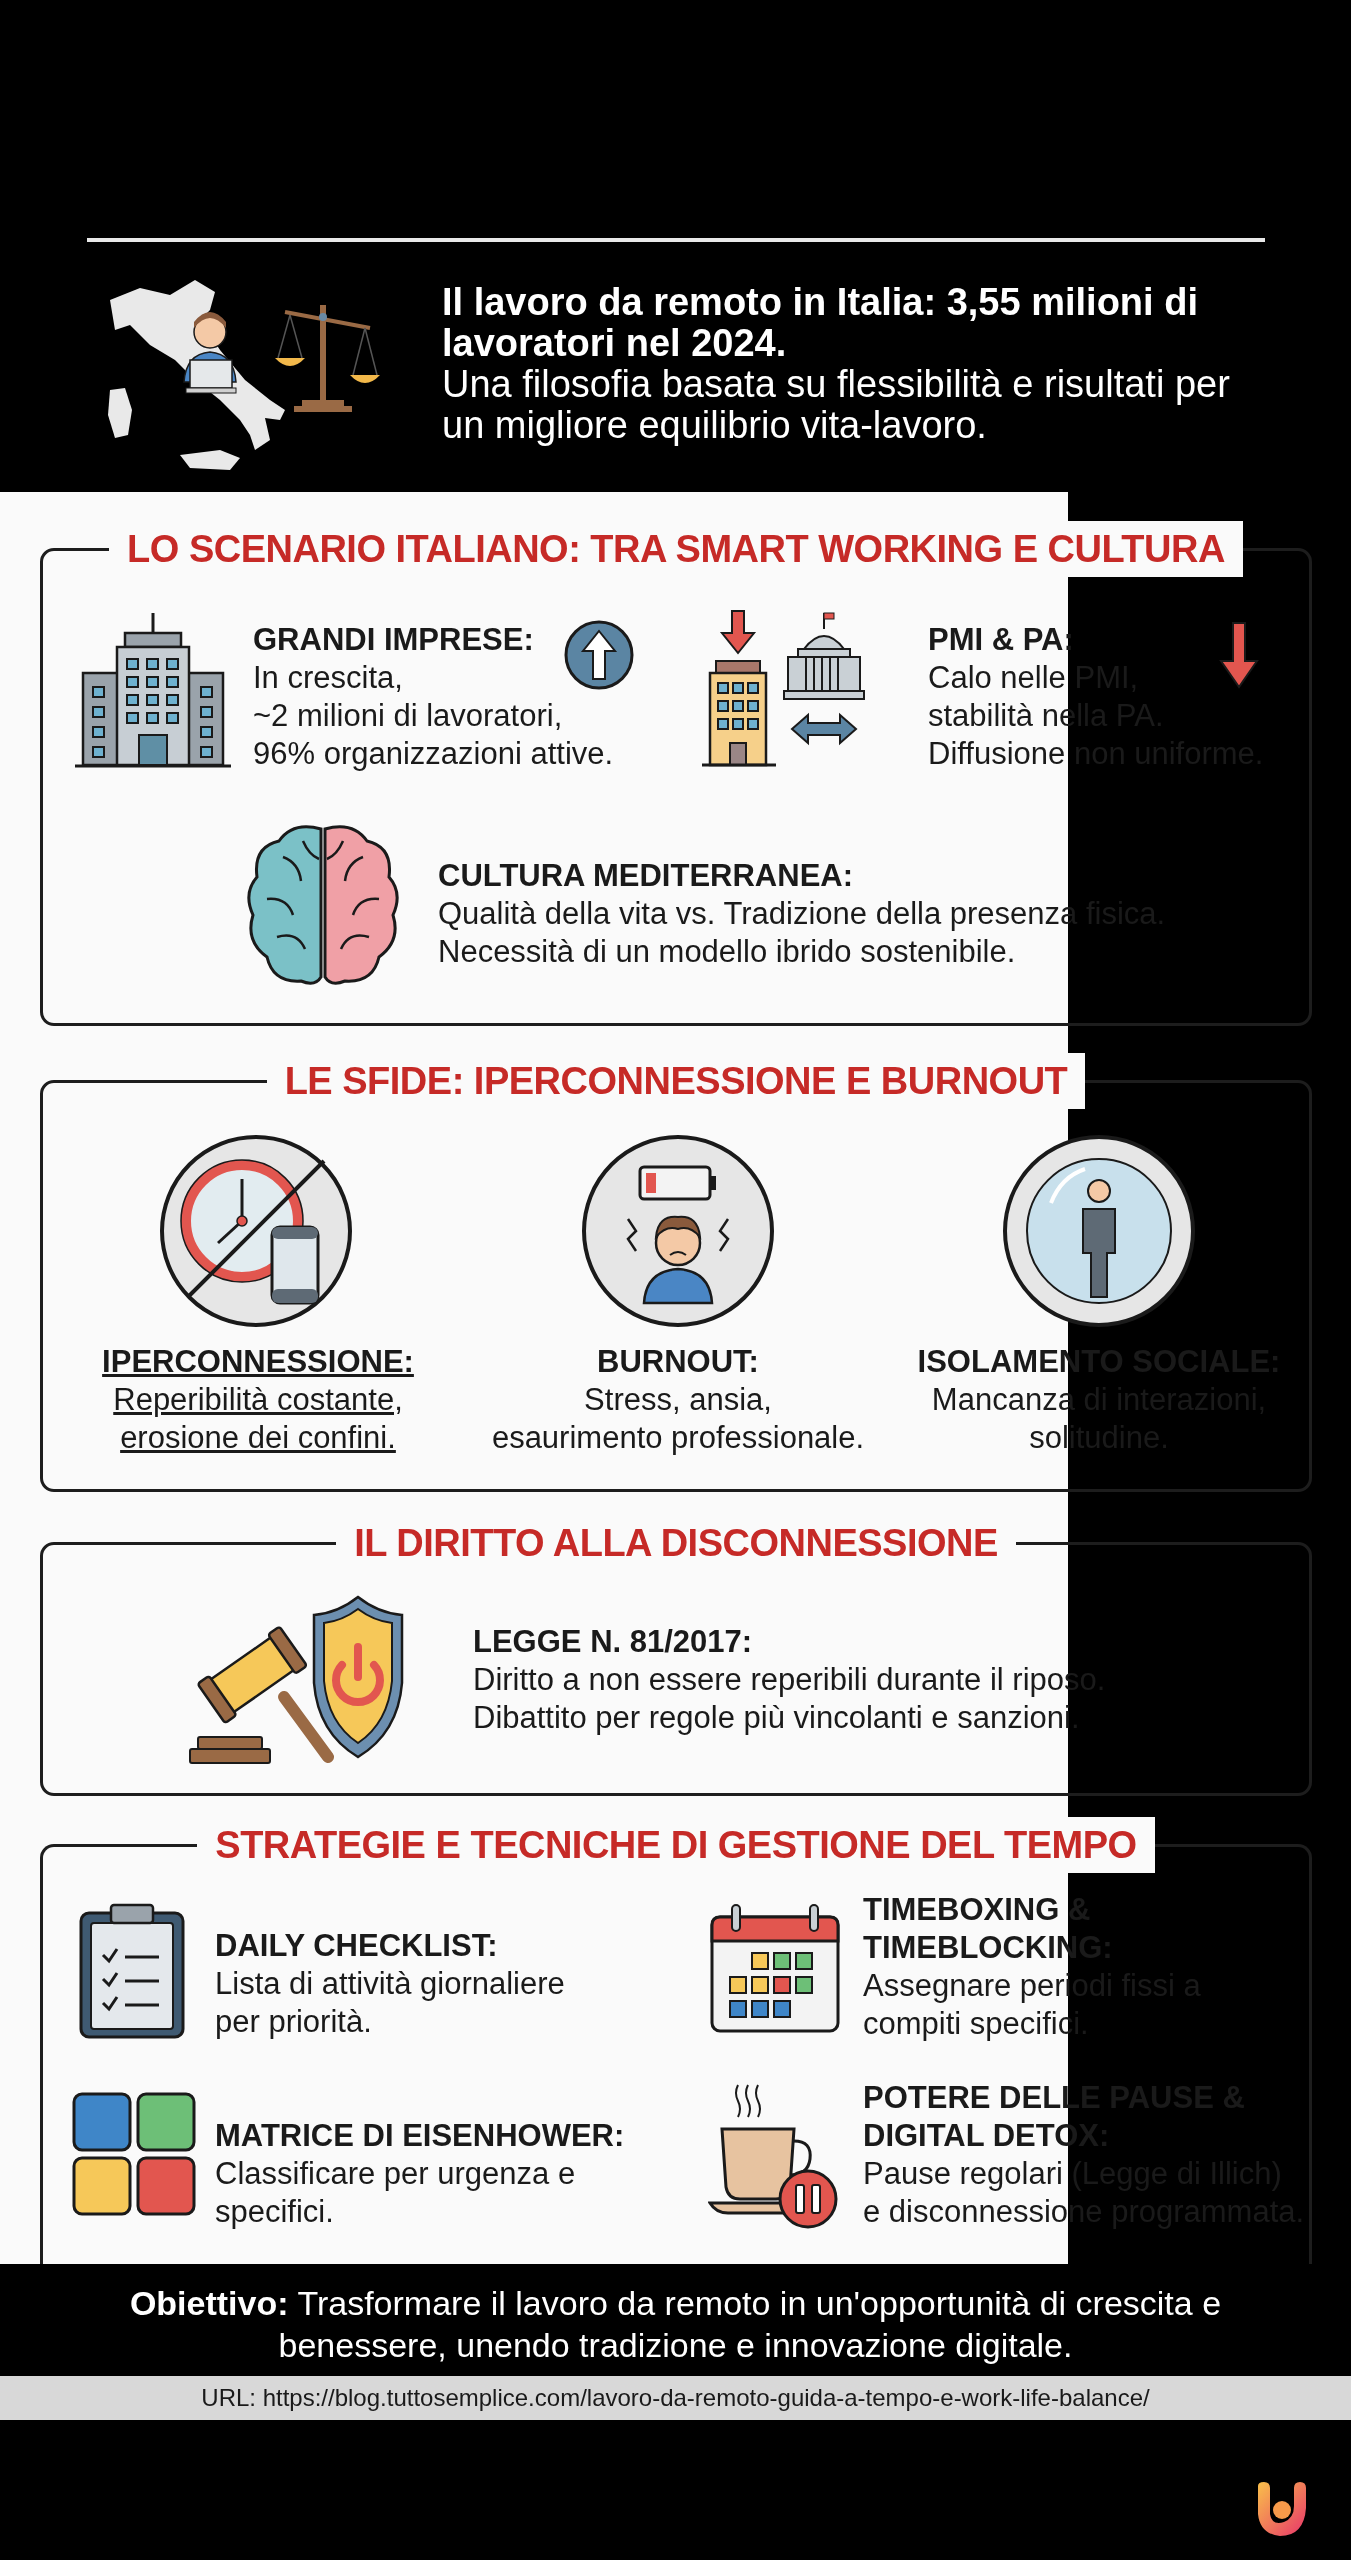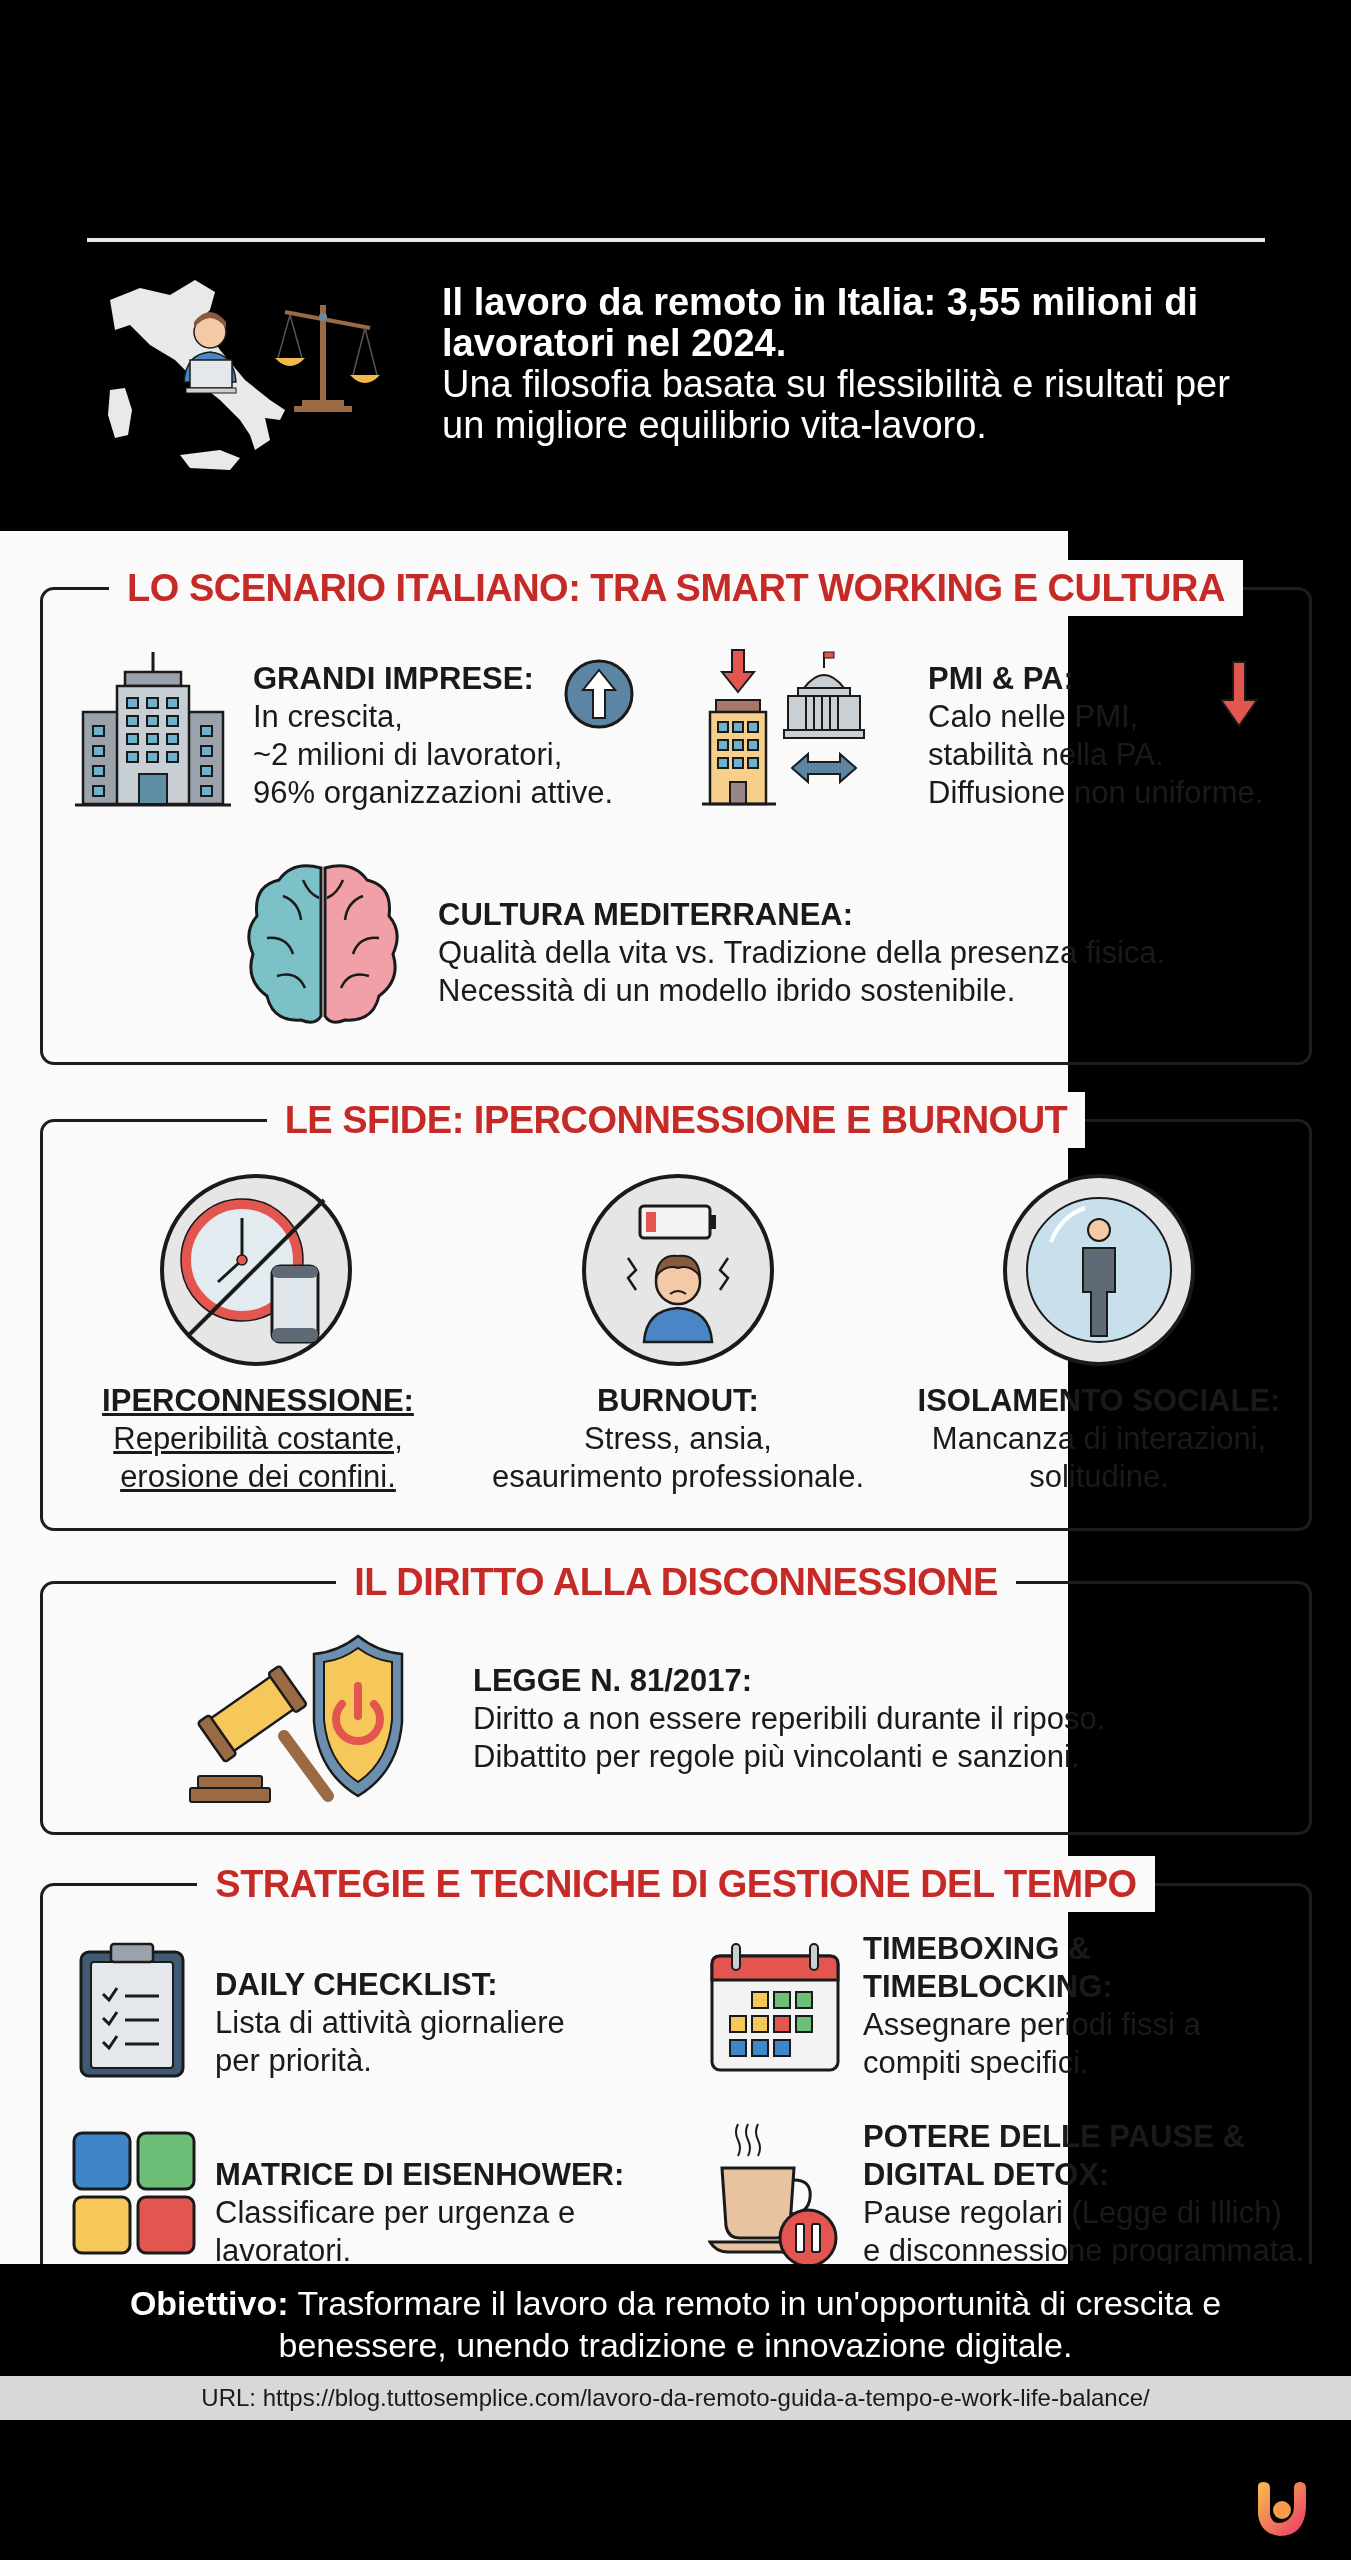--- a/index.html
+++ b/index.html
@@ -7,21 +7,21 @@
   body { font-family: "Liberation Sans", "DejaVu Sans", sans-serif; color: #1a1a1a; position: relative; }
 
   .header { position: absolute; left: 0; top: 0; width: 1351px; height: 492px; background: #000; }
   .title { position: absolute; left: 0; top: 36px; width: 1351px; text-align: center; color: #d93a35;
            font-weight: 700; font-size: 64px; line-height: 86px; letter-spacing: -0.5px; }
   .hr { position: absolute; left: 87px; top: 238px; width: 1178px; height: 4px; background: #e8e8e8; }
   .intro-icons { position: absolute; left: 80px; top: 270px; width: 330px; height: 210px; }
   .intro-text { position: absolute; left: 442px; top: 282px; width: 860px; color: #fff; font-size: 38px; line-height: 41px; }
   .intro-text .bold { font-weight: 700; display: block; }
 
-  .main { position: absolute; left: 0; top: 492px; width: 1068px; height: 1772px; background: #fafafa; margin-top: 39px; }
+  .main { position: absolute; left: 0; top: 492px; width: 1068px; height: 1772px; background: #fafafa; }
   .panel { position: absolute; left: 40px; width: 1272px; border: 3px solid #1d1d1d; border-radius: 14px; }
   .panel-title { position: absolute; top: -30px; left: 0; width: 100%; text-align: center; }
   .panel-title span { display: inline-block; background: #fafafa; padding: 0 18px; color: #c62a27;
                       font-weight: 700; font-size: 38px; line-height: 56px; letter-spacing: -0.5px; }
 
   .item-title { font-weight: 700; font-size: 31px; line-height: 38px; color: #1a1a1a; }
   .item-text { font-size: 31px; line-height: 38px; color: #1a1a1a; }
   .abs { position: absolute; }
   .center { text-align: center; }
 
@@ -331,21 +331,21 @@
     <svg class="abs" style="left:28px; top:244px; width:126px; height:126px;" viewBox="0 0 126 126">
       <rect x="3" y="3" width="56" height="56" rx="8" fill="#3f86c8" stroke="#1a1a1a" stroke-width="3"></rect>
       <rect x="67" y="3" width="56" height="56" rx="8" fill="#6dbf77" stroke="#1a1a1a" stroke-width="3"></rect>
       <rect x="3" y="67" width="56" height="56" rx="8" fill="#f6c859" stroke="#1a1a1a" stroke-width="3"></rect>
       <rect x="67" y="67" width="56" height="56" rx="8" fill="#e2564f" stroke="#1a1a1a" stroke-width="3"></rect>
     </svg>
 
     <div class="abs" style="left:172px; top:270px; width:460px;">
       <div class="item-title">MATRICE DI EISENHOWER:</div>
       <div class="item-text">Classificare per urgenza e</div>
-      <div class="item-text">lavoratori.</div>
+      <div class="item-text">specifici.</div>
     </div>
 
     <svg class="abs" style="left:665px; top:232px; width:130px; height:150px;" viewBox="0 0 130 150">
       <g fill="none" stroke="#1a1a1a" stroke-width="2">
           <path d="M30 6 Q26 14 30 22 Q34 30 30 38"></path>
           <path d="M40 6 Q36 14 40 22 Q44 30 40 38"></path>
           <path d="M50 6 Q46 14 50 22 Q54 30 50 38"></path>
         </g>
       <path d="M14 50 L86 50 L82 108 Q80 120 68 120 L32 120 Q20 120 18 108 Z" fill="#e7c3a0" stroke="#1a1a1a" stroke-width="3"></path>
       <path d="M86 62 Q104 62 102 80 Q100 96 82 96" fill="none" stroke="#1a1a1a" stroke-width="3"></path>

